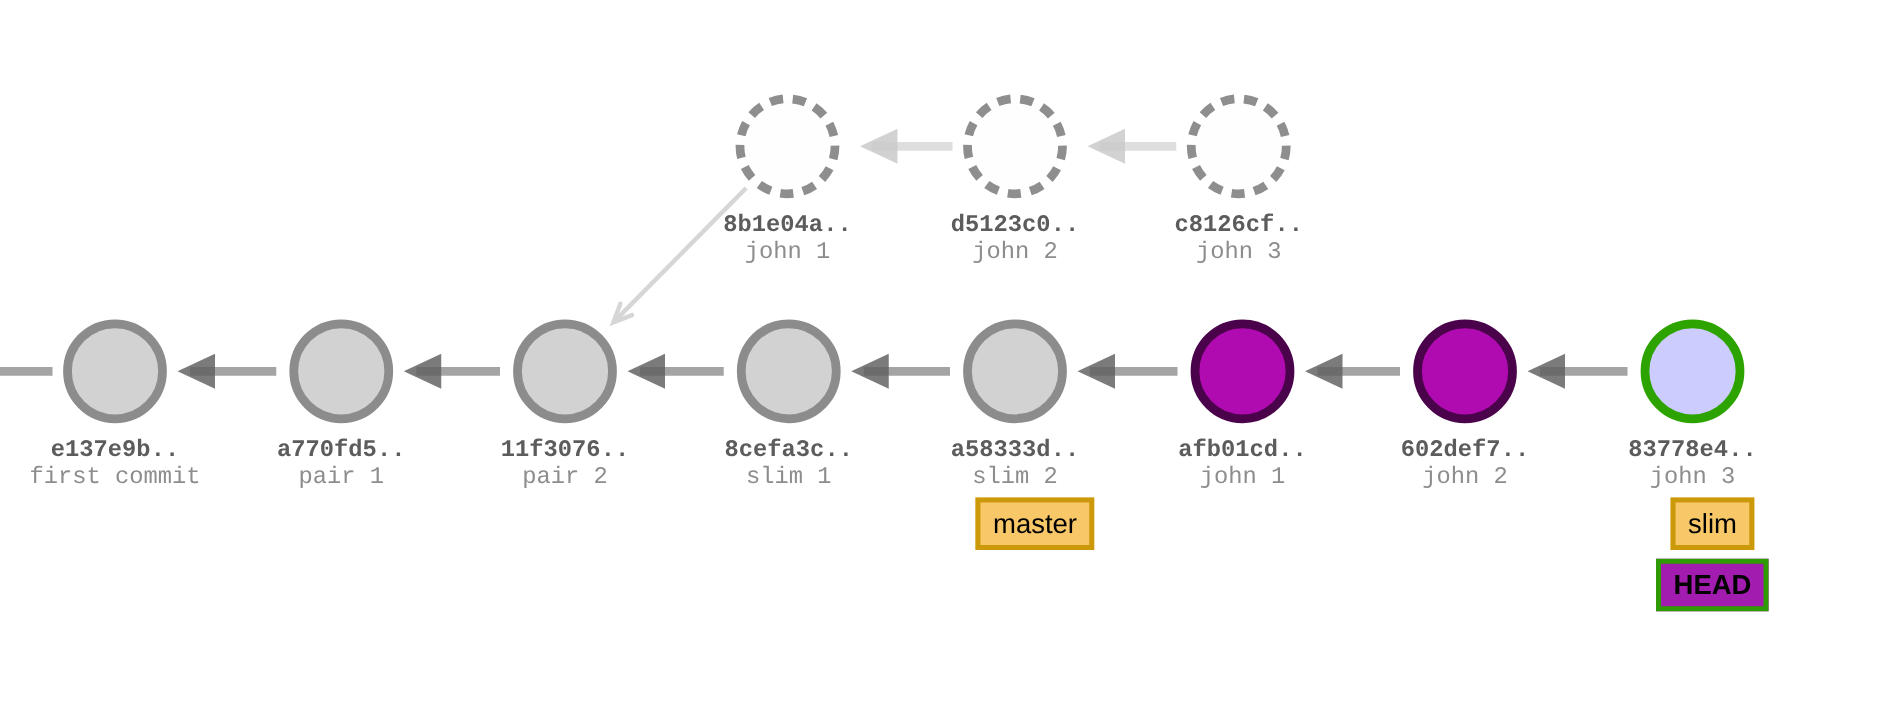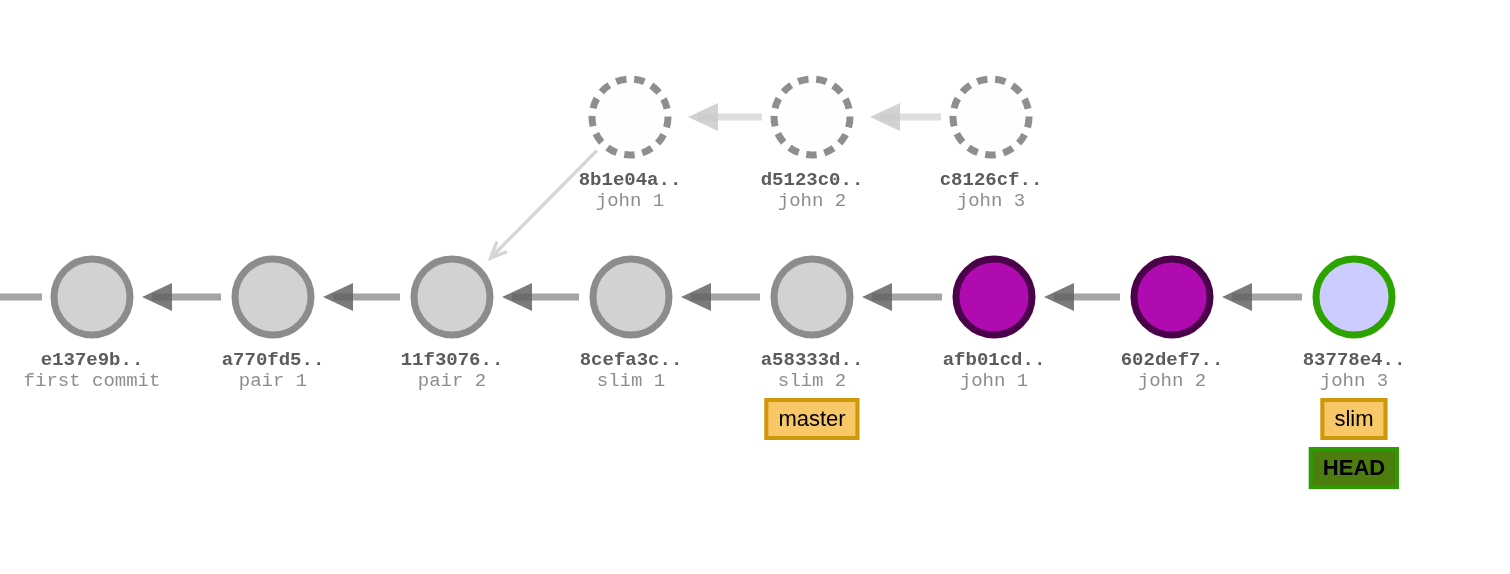--- a/index.html
+++ b/index.html
@@ -11,20 +11,21 @@
   .tag{
     position:absolute;
     transform:translateX(-50%);
     box-sizing:border-box;
     font-family:"Liberation Sans",sans-serif;
     font-size:22px;
     line-height:1;
     padding:6px 10px;
     white-space:nowrap;
     text-align:right;
+    margin-left:16px;
   }
   .tag.branch{border-style:solid;border-width:4px;}
   .tag.head{border-style:solid;border-width:4px;font-weight:bold;}
 </style>
 </head>
 <body>
 
 <div class="stage">
   <svg id="graph-svg" width="1510" height="574" viewBox="0 0 1510 574" xmlns="http://www.w3.org/2000/svg">
       <g>
@@ -101,15 +102,15 @@
       <circle cx="812" cy="117" r="38" fill="#fefefe" stroke="#8e8e8e" stroke-width="7" stroke-dasharray="10.5,7.8"></circle>
       <text x="812" y="185" text-anchor="middle" class="hash" fill="#5c5c5c">d5123c0..</text>
       <text x="812" y="206" text-anchor="middle" class="msg" fill="#8d8d8d">john 2</text>
       <circle cx="991" cy="117" r="38" fill="#fefefe" stroke="#8e8e8e" stroke-width="7" stroke-dasharray="10.5,7.8"></circle>
       <text x="991" y="185" text-anchor="middle" class="hash" fill="#5c5c5c">c8126cf..</text>
       <text x="991" y="206" text-anchor="middle" class="msg" fill="#8d8d8d">john 3</text>
     </svg>
   <div id="tags-layer">
       <div class="tag branch" style="left: 812px; top: 398px; color: rgb(0, 0, 0); background: rgb(248, 200, 104); border-color: rgb(204, 153, 10);">master</div>
       <div class="tag branch" style="left: 1354px; top: 398px; color: rgb(0, 0, 0); background: rgb(248, 200, 104); border-color: rgb(204, 153, 10);">slim</div>
-      <div class="tag head" style="left: 1354px; top: 447px; color: rgb(0, 0, 0); background: #4d7c0f; border-color: rgb(46, 155, 0);">HEAD</div>
+      <div class="tag head" style="left: 1354px; top: 447px; color: rgb(0, 0, 0); background: #a21caf; border-color: rgb(46, 155, 0);">HEAD</div>
     </div>
 </div>
 
 </body></html>

